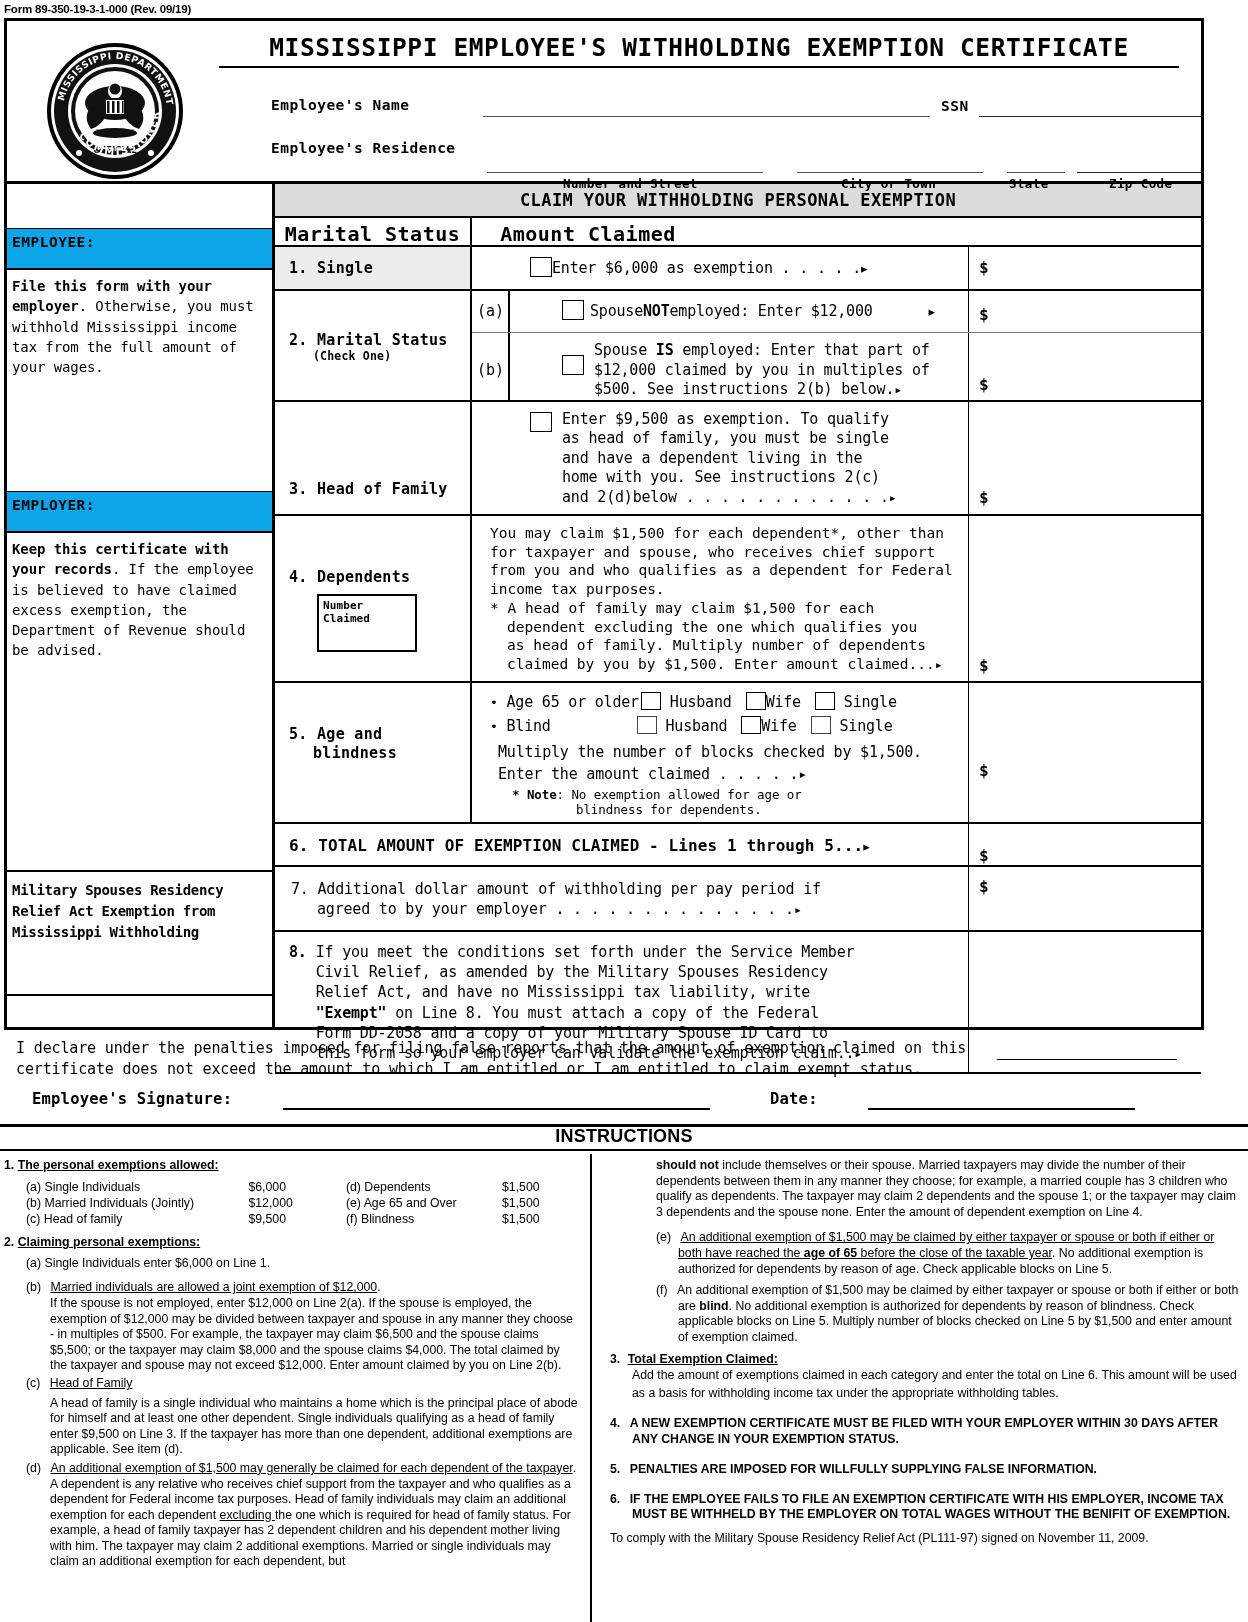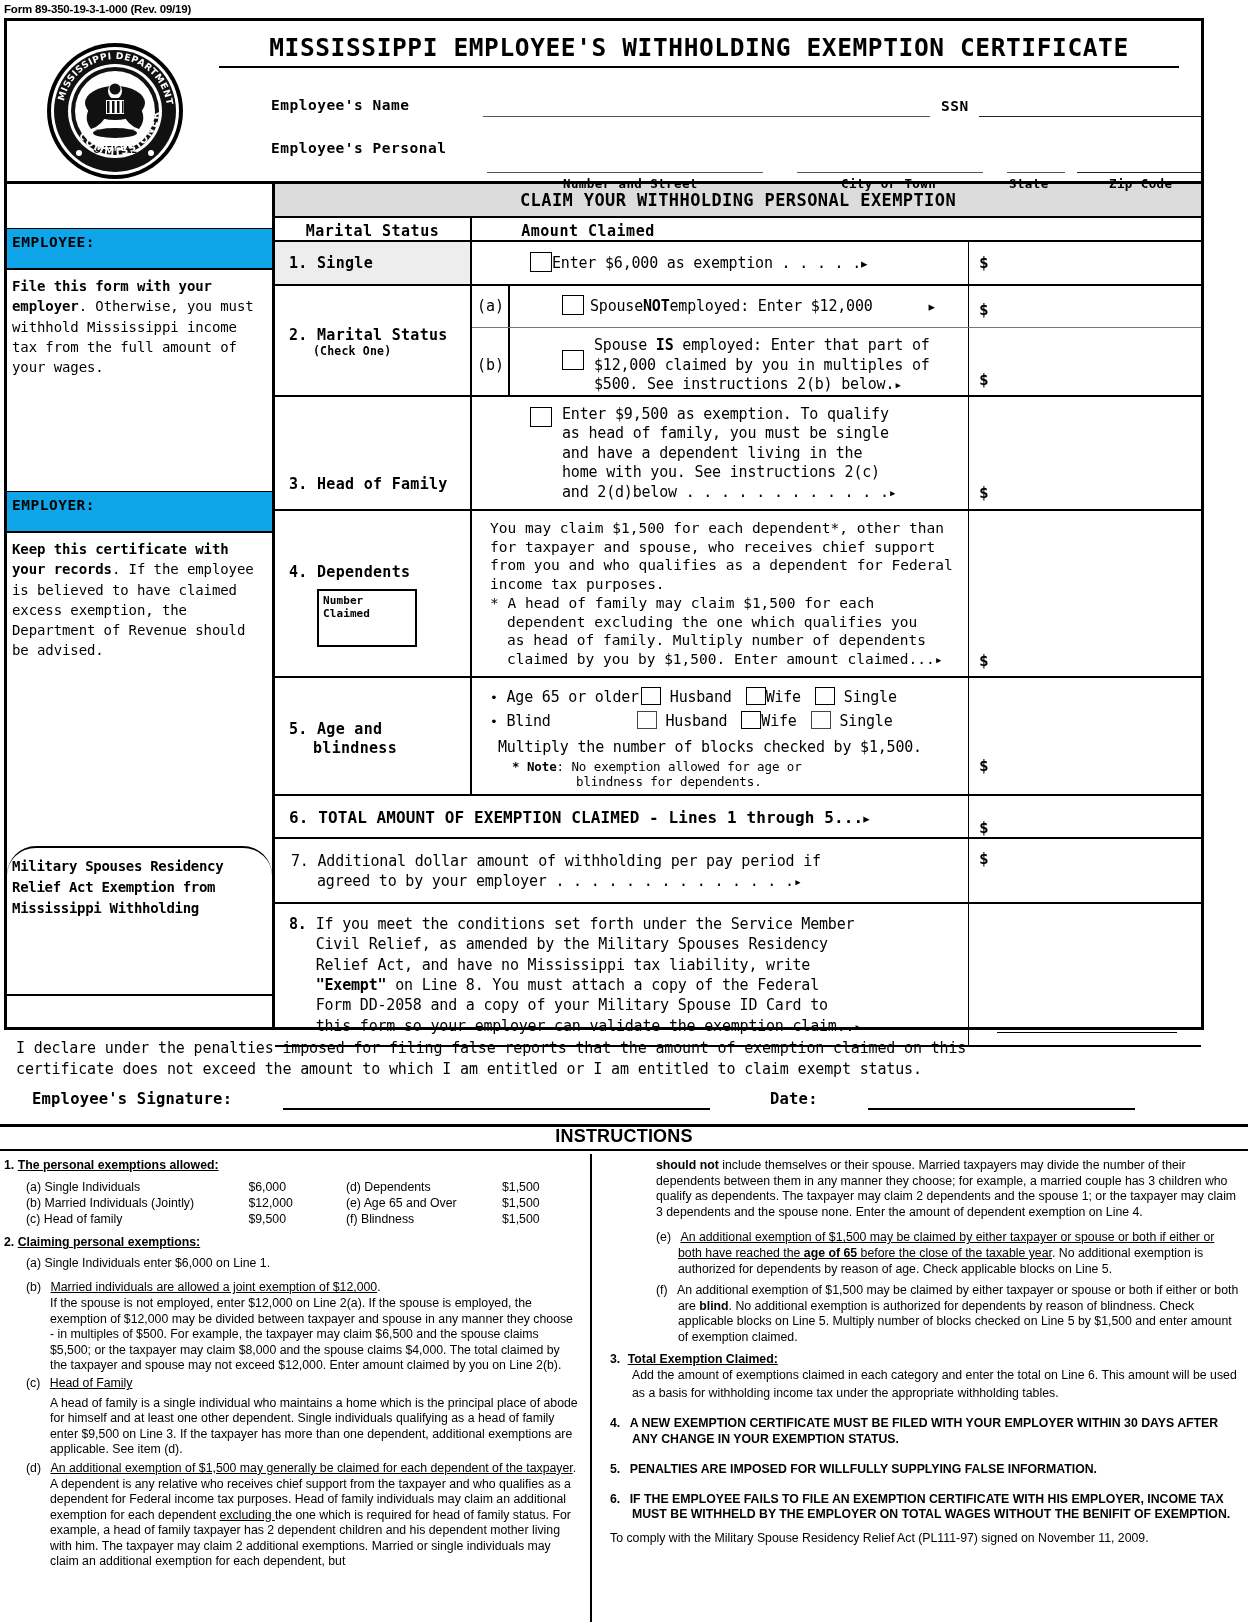--- a/index.html
+++ b/index.html
@@ -64,21 +64,21 @@
   .lc-spacer { flex:1 1 auto; }
   .lc-bottom { height:36px; border-top:2.6px solid #000; }
 
   
   #claim-title {
     background:#dcdcdc; border-bottom:2.2px solid #000;
     text-align:center; font-size:17px; font-weight:bold;
     letter-spacing:0.4px; padding:6px 0 6px 0;
   }
   #col-heads { display:flex; border-bottom:2.6px solid #000; height:29px; }
-  .ch { text-align:center; font-size:15px; font-weight:bold; letter-spacing:0.5px; padding-top:4px; }
+  .ch { text-align:center; font-size:20px; font-weight:bold; letter-spacing:0.5px; padding-top:4px; }
   .ch-status { width:197px; border-right:2.2px solid #000; }
   .ch-exempt { flex:1; border-right:1.8px solid #000; }
   .ch-amount { width:232px; }
 
   
   .row { display:flex; border-bottom:2.4px solid #000; }
   .c-status { width:197px; border-right:2.2px solid #000; position:relative; font-size:15px; font-weight:bold; letter-spacing:0.3px; }
   .c-exempt { flex:1; border-right:1.8px solid #000; position:relative;padding-left:12px; }
   .c-amount { width:232px; position:relative; }
   .dollar { position:absolute; left:10px; font-size:16px; font-weight:bold; }
@@ -219,21 +219,21 @@
     </svg>
 
     <div id="form-title" class="mono">MISSISSIPPI EMPLOYEE'S WITHHOLDING EXEMPTION  CERTIFICATE</div>
 
     <div class="hdr-label mono" style="left:264px; top:76px;">Employee's Name</div>
     <div class="rule" style="left:476px; top:95px; width:447px;"></div>
 
     <div class="hdr-label mono" style="left:934px; top:77px;">SSN</div>
     <div class="rule-dark" style="left:972px; top:95px; width:222px;"></div>
 
-    <div class="hdr-label mono" style="left:264px; top:119px;">Employee's Personal</div>
+    <div class="hdr-label mono" style="left:264px; top:119px;">Employee's Residence</div>
 
     <div class="rule" style="left:480px; top:151px; width:276px;"></div>
     <div class="sub-label mono" style="left:556px; top:155px;">Number and Street</div>
 
     <div class="rule" style="left:790px; top:151px; width:186px;"></div>
     <div class="sub-label mono" style="left:834px; top:155px;">City or Town</div>
 
     <div class="rule" style="left:1000px; top:151px; width:58px;"></div>
     <div class="sub-label mono" style="left:1002px; top:155px;">State</div>
 
@@ -247,21 +247,21 @@
       <div class="lc-blank"></div>
 
       <div class="lc-head mono">EMPLOYEE:</div>
       <div class="lc-employee lc-text mono"><span style="font-weight:bold;">File this form with your employer</span><span>.  Otherwise, you must withhold Mississippi income tax from the full amount of your wages.</span></div>
 
       <div class="lc-head mono">EMPLOYER:</div>
       <div class="lc-employer lc-text mono"><span style="font-weight:bold;">Keep this certificate with your records</span><span>. If the employee is believed to have claimed excess exemption, the Department of Revenue should be advised.</span></div>
 
       <div class="lc-spacer"></div>
 
-      <div class="lc-military mono" style="height:148px;border-radius:29px;">Military Spouses Residency Relief Act Exemption from Mississippi Withholding</div>
+      <div class="lc-military mono" style="height:124px;">Military Spouses Residency Relief Act Exemption from Mississippi Withholding</div>
       <div class="lc-bottom"></div>
     </div>
 
     <div id="right-col">
 
       <div id="claim-title" class="mono">CLAIM YOUR WITHHOLDING PERSONAL EXEMPTION</div>
 
       <div id="col-heads">
         <div class="ch ch-status mono">Marital Status</div>
         <div class="ch ch-amount mono">Amount Claimed</div>
@@ -370,20 +370,21 @@
             <span style="font-size:13px;">•</span>
             <span>Age 65 or older</span><span class="chk-sm" style="margin-left:2px;"></span>
             <span>Husband</span><span class="chk-sm" style="margin-left:14px;"></span><span>Wife</span><span class="chk-sm" style="margin-left:14px;"></span> <span>Single</span>
           </div>
           <div class="bullet-line mono" style="padding-left:18px; margin-top:5px;">
             <span style="font-size:13px;">•</span>
             <span>Blind</span><span class="chk-sm chk-thin" style="margin-left:86px;"></span>
             <span>Husband</span><span class="chk-sm" style="margin-left:14px;"></span><span>Wife</span><span class="chk-sm chk-thin" style="margin-left:14px;"></span> <span>Single</span>
           </div>
           <div class="txt mono" style="padding-left:26px; margin-top:8px;">Multiply the number of blocks checked by $1,500.</div>
+          <div class="txt mono" style="padding-left:26px; margin-top:3px;"><span>Enter the amount claimed . . . . .</span><span class="tri" style="font-size:15px;">▸</span></div>
           <div class="note mono" style="padding-left:40px; margin-top:2px;"><span class="b">*</span> <span class="b">Note</span><span>: No exemption allowed for age or</span></div>
           <div class="note mono" style="padding-left:104px;">blindness for dependents.</div>
         </div>
         <div class="c-amount">
           <span class="dollar mono" style="top:78px;">$</span>
         </div>
       </div>
 
       <div class="row row-simple" id="row6">
         <div class="c-exempt" style="border-right:1.8px solid #000; margin-left:0;">

